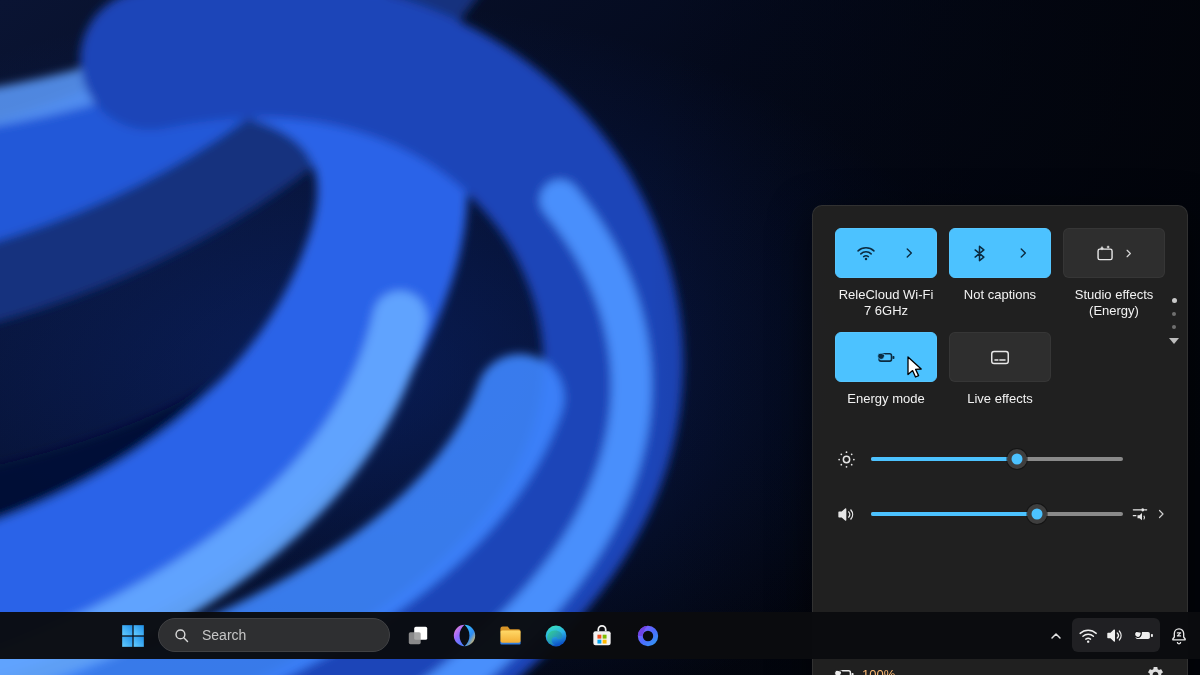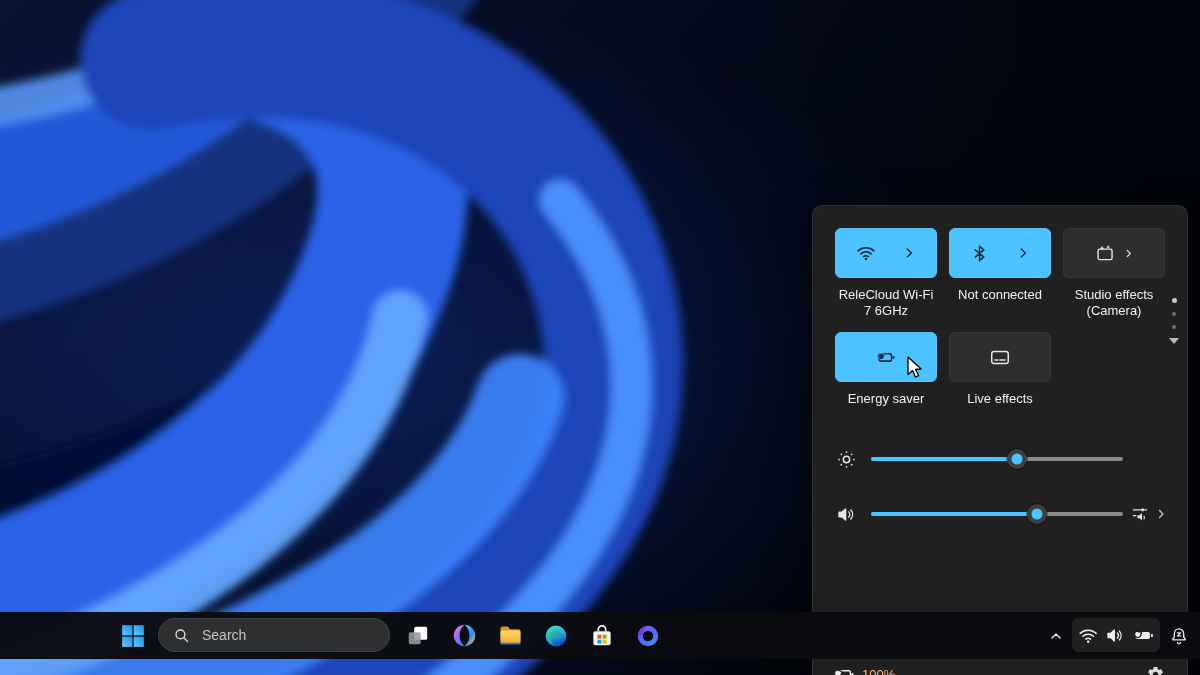--- a/index.html
+++ b/index.html
@@ -164,49 +164,49 @@
 
       <div class="qs-cell">
         <div class="qs-tile active split">
           <svg class="tile-icon" width="19" height="19" viewBox="0 0 24 24" fill="none" stroke="#0c2b40" stroke-width="1.9" stroke-linecap="round" stroke-linejoin="round">
             <path d="M6.5 7.5l11 9L12 21V3l5.5 4.5-11 9"></path>
           </svg>
           <svg width="14" height="14" viewBox="0 0 24 24" fill="none" stroke="#0c2b40" stroke-width="2.4" stroke-linecap="round" stroke-linejoin="round">
               <path d="M9 5l7 7-7 7"></path>
             </svg>
         </div>
-        <div class="qs-tile-label">Not connected</div>
+        <div class="qs-tile-label">Not captions</div>
       </div>
 
       <div class="qs-cell">
         <div class="qs-tile" style="gap:7px;">
           <svg class="tile-icon" width="21" height="21" viewBox="0 0 24 24" fill="none" stroke="#e8e8e8" stroke-width="1.6" stroke-linejoin="round">
             <rect x="3.5" y="7" width="16" height="12" rx="2"></rect>
             <path d="M8 3.2l.8 1.9 1.9.8-1.9.8-.8 1.9-.8-1.9-1.9-.8 1.9-.8z" fill="#e8e8e8" stroke="none"></path>
             <path d="M13.5 4.6h3M15 3.1v3" stroke-width="1.3"></path>
           </svg>
           <svg width="11" height="11" viewBox="0 0 24 24" fill="none" stroke="#d8d8d8" stroke-width="2.6" stroke-linecap="round" stroke-linejoin="round">
               <path d="M9 5l7 7-7 7"></path>
             </svg>
         </div>
-        <div class="qs-tile-label">Studio effects (Camera)</div>
+        <div class="qs-tile-label">Studio effects (Energy)</div>
       </div>
     </div>
 
     <div class="qs-grid row2">
 
       <div class="qs-cell">
         <div class="qs-tile active">
           <svg class="tile-icon" width="22" height="22" viewBox="0 0 24 24">
             <rect x="4.5" y="8.5" width="13.5" height="8" rx="2" fill="none" stroke="#0c2b40" stroke-width="1.7"></rect>
             <rect x="19" y="10.8" width="2.2" height="3.4" rx="0.8" fill="#0c2b40"></rect>
             <path d="M4.2 8.2 C 2.2 10.2, 2.6 13.4, 5.6 14.4 C 8.6 15.4, 10.6 12.6, 10.4 9.2 C 8 8.6, 5.8 7.4, 4.2 8.2 Z" fill="#0c2b40" stroke="#4cc2ff" stroke-width="1"></path>
           </svg>
         </div>
-        <div class="qs-tile-label">Energy saver</div>
+        <div class="qs-tile-label">Energy mode</div>
       </div>
 
       <div class="qs-cell">
         <div class="qs-tile">
           <svg class="tile-icon" width="22" height="22" viewBox="0 0 24 24" fill="none" stroke="#e8e8e8" stroke-width="1.6" stroke-linecap="round">
             <rect x="3" y="6" width="18" height="13" rx="2.5"></rect>
             <path d="M6.5 15.3h3.2M11.8 15.3h5.7"></path>
           </svg>
         </div>
         <div class="qs-tile-label">Live effects</div>

